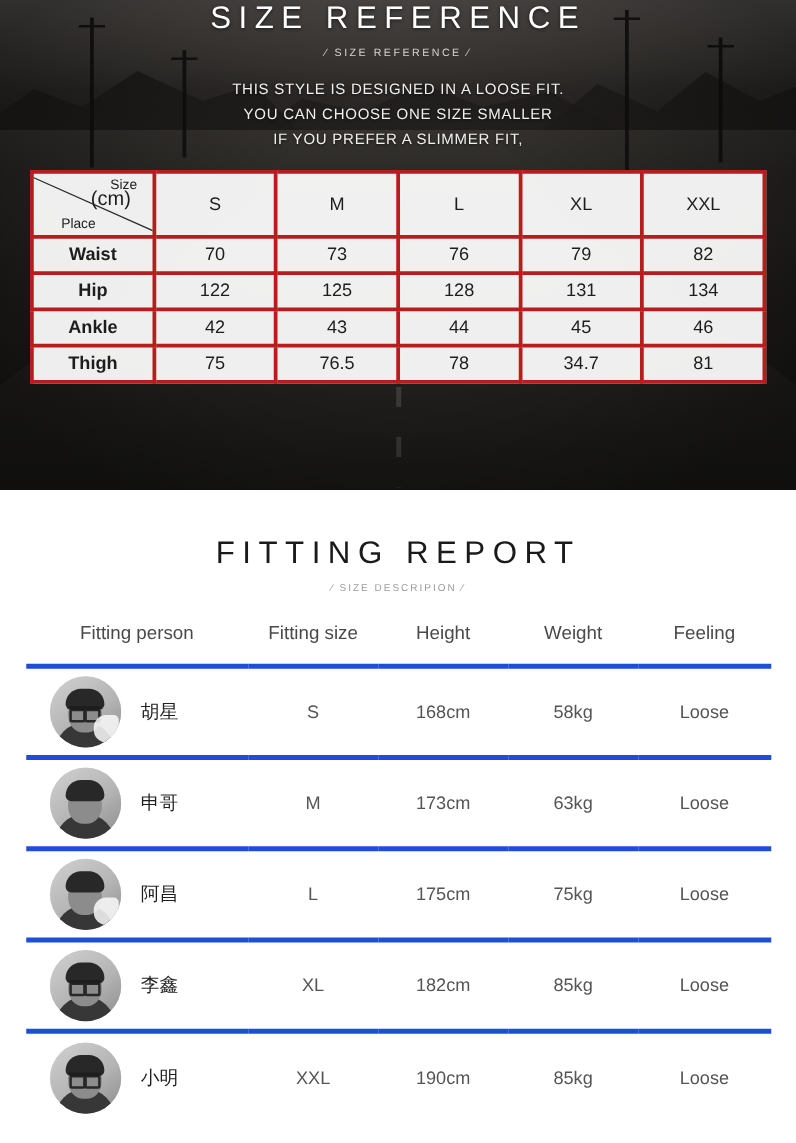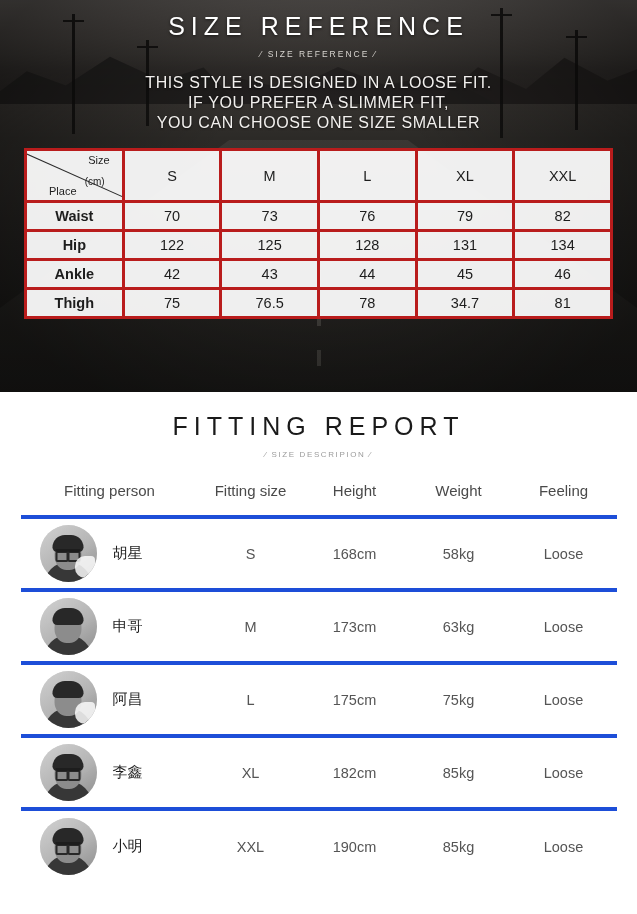--- a/index.html
+++ b/index.html
@@ -75,39 +75,38 @@
     width: 21px; height: 2px; background: #0f0e0d;
   }
   .vignette {
     position: absolute; inset: 0;
     background: radial-gradient(ellipse at 50% 45%, rgba(0,0,0,0) 25%, rgba(0,0,0,.45) 85%);
   }
 
   .size-head {
     position: relative;
     text-align: center;
-    padding-top: 12px;
     color: #fff;
   }
   .size-title {
     font-size: 25px;
     letter-spacing: 6px;
     font-weight: 400;
     color: #ffffff;
     text-shadow: 0 1px 3px rgba(0,0,0,.6);
   }
   .size-sub {
     margin-top: 8px;
     font-size: 8.5px;
     letter-spacing: 2px;
     color: #d8d5d0;
   }
   .size-desc {
     margin-top: 14px;
-    font-size: 16px;
+    font-size: 12px;
     letter-spacing: .6px;
     line-height: 20px;
     color: #f2f0ee;
     text-shadow: 0 1px 2px rgba(0,0,0,.6);
   }
 
   
   .size-table-wrap {
     position: relative;
     margin: 15px auto 0;
@@ -150,33 +149,33 @@
     background: #2b2b2b;
     transform: rotate(24deg);
     transform-origin: center;
   }
   td.corner .lbl-size {
     position: absolute; right: 12px; top: 3px;
     font-size: 11px; color: #1d1d1d; line-height: 12px;
     text-align: center;
   }
   td.corner .lbl-cm {
-    position: absolute; right: 17px; top: 25px;
-    font-size: 10px; color: #1d1d1d; line-height: 12px;
+    position: absolute; right: 17px; top: 15px;
+    font-size: 16px; color: #1d1d1d; line-height: 12px;
   }
   td.corner .lbl-place {
     position: absolute; left: 22px; bottom: 3px;
     font-size: 11px; color: #1d1d1d; line-height: 12px;
   }
 
   
   .fit-section {
     position: relative;
     background: #fff;
-    padding-top: 20px;
+    padding-top: 36px;
     height: 436px;
   }
   .fit-title {
     text-align: center;
     font-size: 25px;
     letter-spacing: 6px;
     color: #1a1a1a;
     font-weight: 400;
   }
   .fit-sub {
@@ -308,22 +307,22 @@
         <span class="arm"></span>
       </div>
     <div class="vignette"></div>
   </div>
 
   <div class="size-head">
     <div class="size-title">SIZE REFERENCE</div>
     <div class="size-sub">⁄ SIZE REFERENCE ⁄</div>
     <div class="size-desc">
       <div>THIS STYLE IS DESIGNED IN A LOOSE FIT.</div>
+      <div>YOU CAN CHOOSE ONE SIZE SMALLER</div>
       <div>IF YOU PREFER A SLIMMER FIT,</div>
-      <div>YOU CAN CHOOSE ONE SIZE SMALLER</div>
     </div>
   </div>
 
   <div class="size-table-wrap">
     <table class="size-table">
       <tbody>
         <tr>
           <td class="corner">
             <span class="diag"></span>
             <span class="lbl-size">Size</span>

